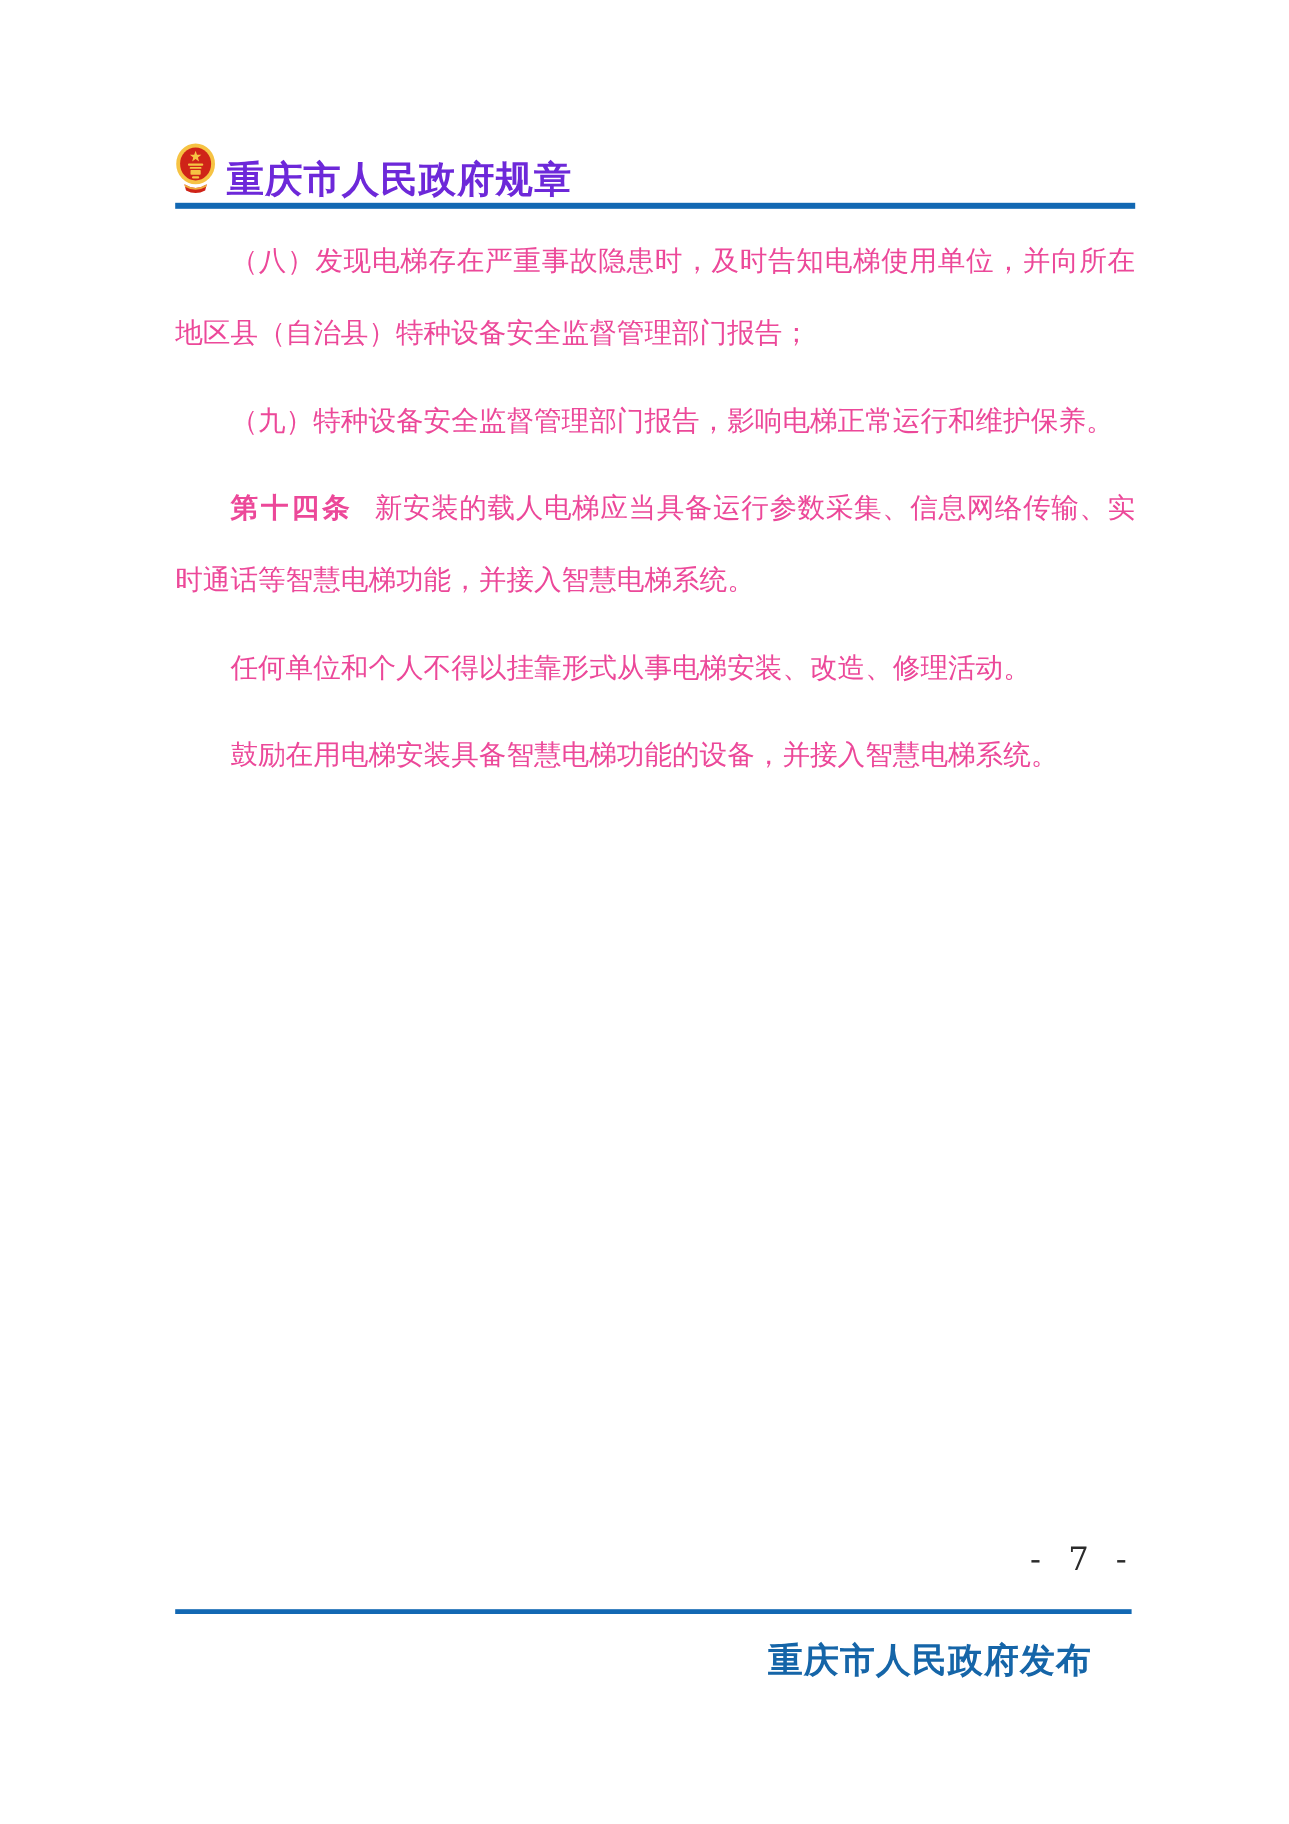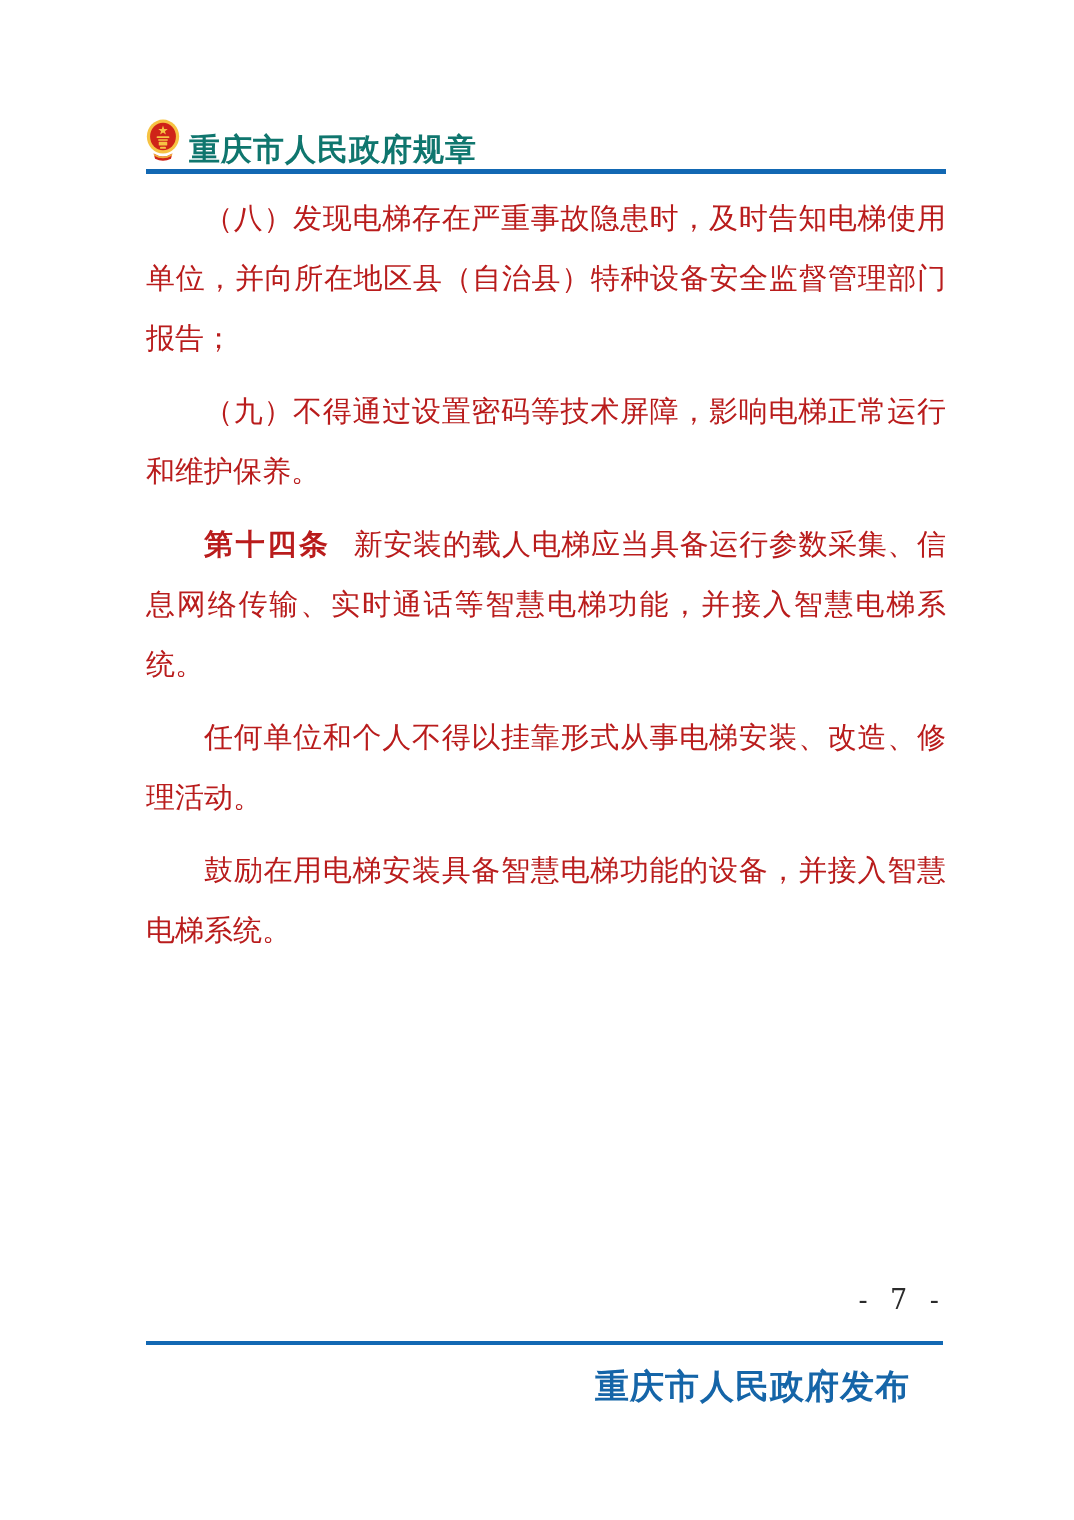--- a/index.html
+++ b/index.html
@@ -30,40 +30,40 @@
     height: 48px;
   }
   .emblem {
     width: 34px;
     height: 46px;
     flex: 0 0 auto;
   }
   .brand-title {
     font-size: 31px;
     font-weight: bold;
-    color: #0f766e;
+    color: #6d28d9;
     letter-spacing: 1px;
     white-space: nowrap;
     margin-top: 20px;
   }
   .header-rule {
     height: 5px;
     background: #1268b3;
     margin-top: 5px;
   }
 
   
   .doc-body {
     position: absolute;
     left: 146px;
     top: 188px;
     width: 800px;
-    font-size: 29px;
+    font-size: 23px;
     line-height: 60px;
-    color: #b91c1c;
+    color: #ec4899;
     text-align: justify;
   }
   .para {
     margin: 0 0 13px 0;
     text-indent: 2em;
   }
   .para .term {
     font-family: "DejaVu Sans", sans-serif;
     font-weight: bold;
     letter-spacing: 2px;
@@ -90,21 +90,21 @@
     width: 797px;
     height: 4px;
     background: #1268b3;
   }
   .publisher {
     position: absolute;
     left: 146px;
     top: 1364px;
     width: 764px;
     text-align: right;
-    font-size: 34px;
+    font-size: 29px;
     font-weight: bold;
     color: #1565a8;
     letter-spacing: 1px;
   }
 </style>
 </head>
 <body>
 
 <div class="page">
 
@@ -121,21 +121,21 @@
         <path d="M9 42 Q20 49 31 42 L29.4 48 Q20 53 10.6 48 Z" fill="#cf2318"></path>
         <path d="M9 42 Q20 49 31 42 L30.4 44.4 Q20 50.4 9.6 44.4 Z" fill="#f6c343" opacity="0.85"></path>
       </svg>
       <div class="brand-title">重庆市人民政府规章</div>
     </div>
     <div class="header-rule"></div>
   </div>
 
   <div class="doc-body">
     <p class="para"><span>（八）发现电梯存在严重事故隐患时，及时告知电梯使用单位，并向所在地区县（自治县）特种设备安全监督管理部门报告；</span></p>
-    <p class="para"><span>（九）不得通过设置密码等技术屏障，影响电梯正常运行和维护保养。</span></p>
+    <p class="para"><span>（九）特种设备安全监督管理部门报告，影响电梯正常运行和维护保养。</span></p>
     <p class="para"><b class="term">第十四条</b><span>新安装的载人电梯应当具备运行参数采集、信息网络传输、实时通话等智慧电梯功能，并接入智慧电梯系统。</span></p>
     <p class="para"><span>任何单位和个人不得以挂靠形式从事电梯安装、改造、修理活动。</span></p>
     <p class="para"><span>鼓励在用电梯安装具备智慧电梯功能的设备，并接入智慧电梯系统。</span></p>
   </div>
 
   <div class="page-number">- 7 -</div>
   <div class="footer-rule"></div>
   <div class="publisher">重庆市人民政府发布</div>
 
 </div>

